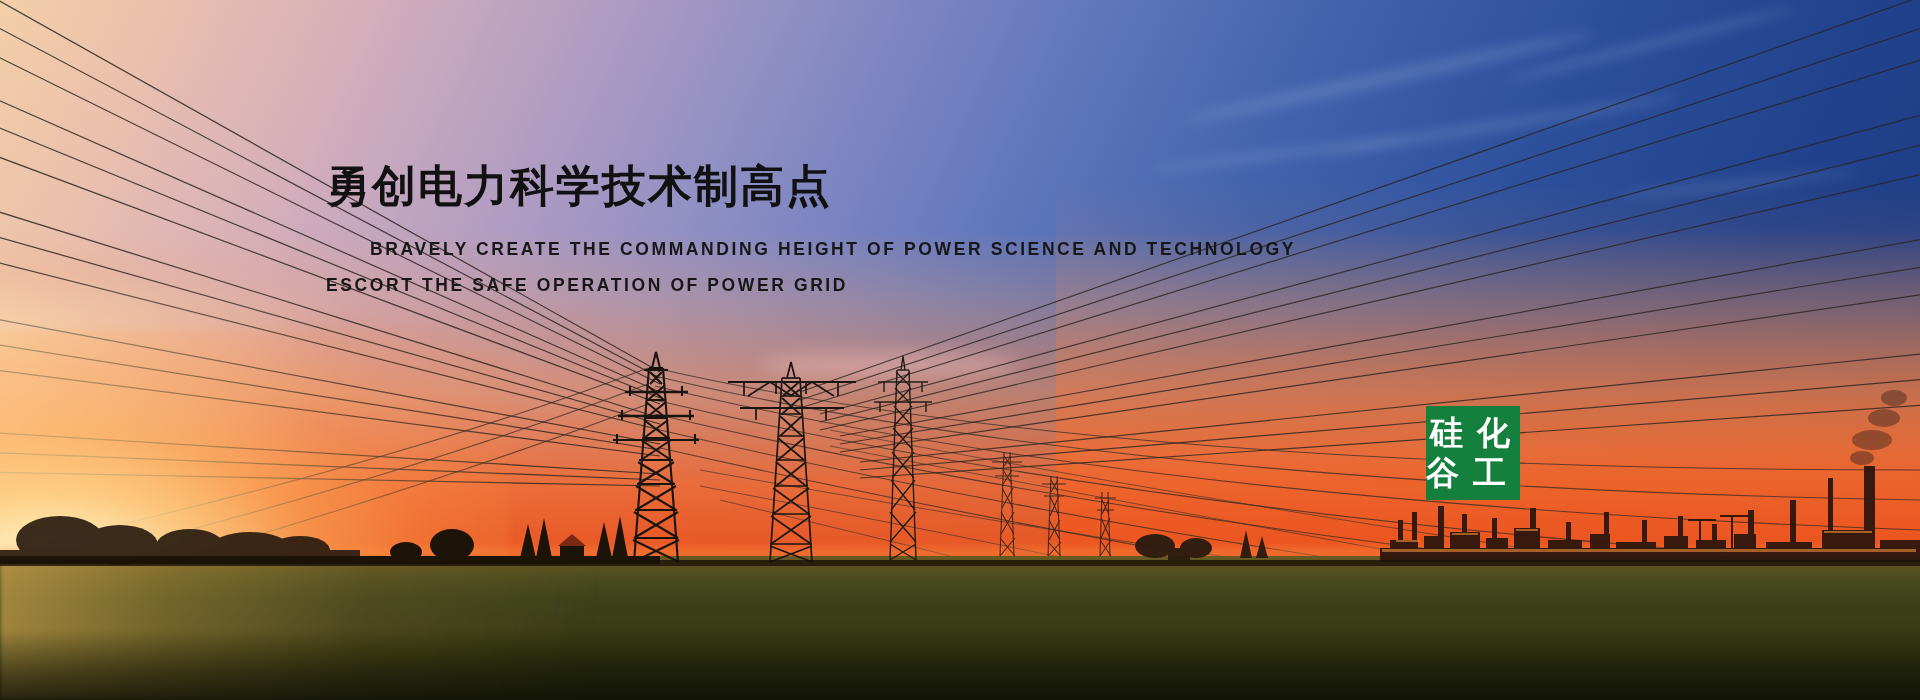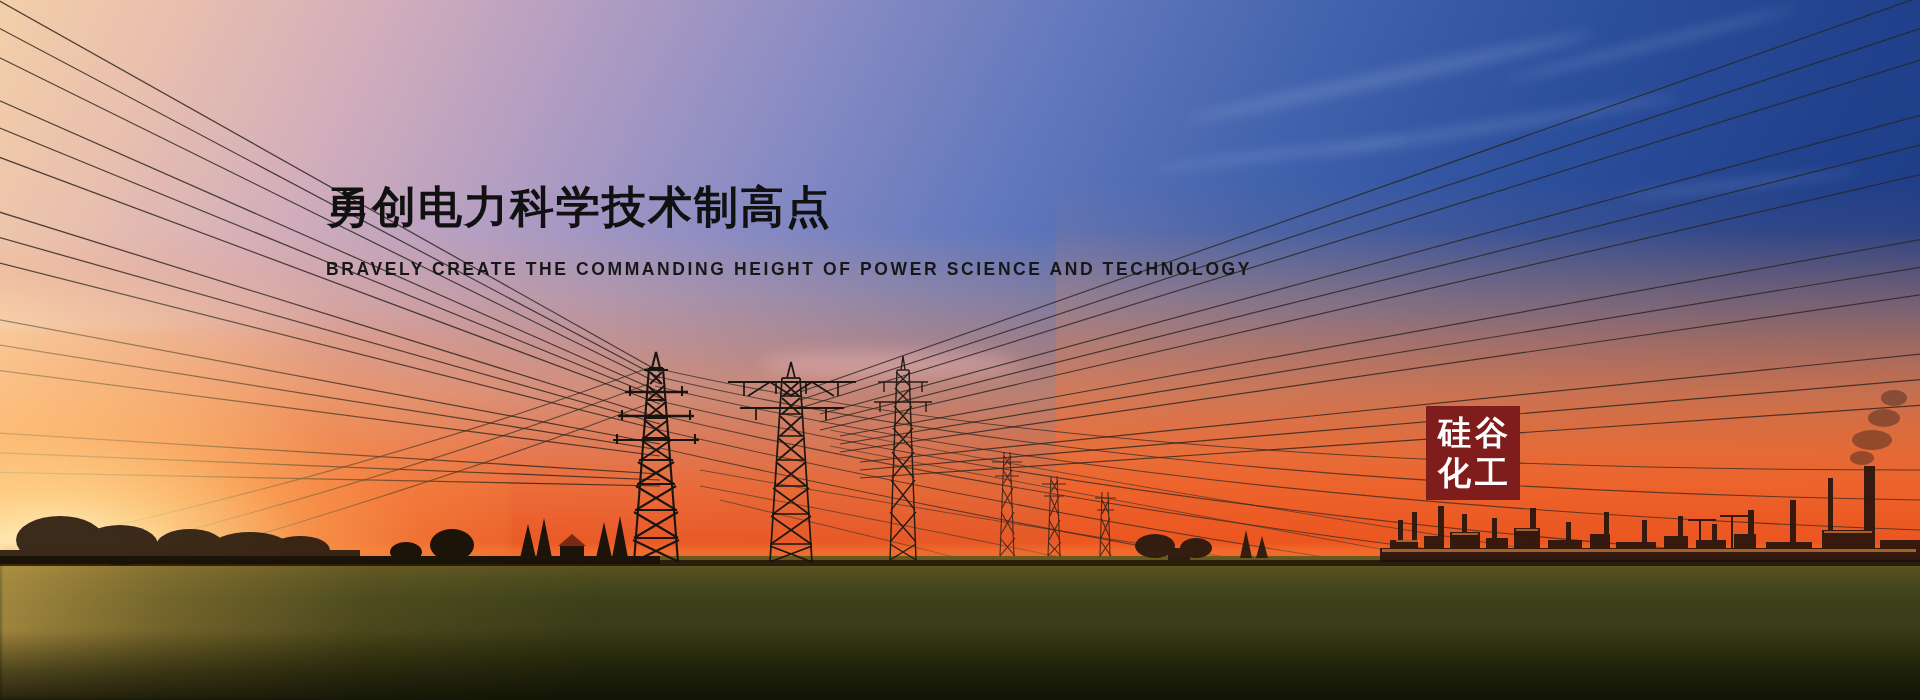--- a/index.html
+++ b/index.html
@@ -126,39 +126,38 @@
     position:absolute;left:326px;top:158px;width:1100px;
     color:#141414;
   }
   .cn-line{
     font-size:44px;
     line-height:57px;
     letter-spacing:2px;
     font-weight:600;
     color:#111111;
     white-space:nowrap;
-    font-family:Liberation Sans, sans-serif;
-    margin-top:20px;
+    font-family:Liberation Serif, serif;
   }
   .en-line{
     font-size:17.5px;
     letter-spacing:2.6px;
     font-weight:700;
     color:#171717;
     line-height:36px;
     white-space:nowrap;
     font-family:"Liberation Sans","DejaVu Sans",sans-serif;
   }
-  .en-first{margin-top:16px;}
+  .en-first{margin-top:16px;margin-left:44px;}
 
   
   .seal{
     position:absolute;left:1426px;top:406px;width:94px;height:94px;
-    background:#7f1d1d;
-    display:flex;flex-direction:column;align-items:center;justify-content:center;
+    background:#15803d;
+    display:flex;flex-direction:row;align-items:center;justify-content:center;
     box-shadow:0 0 0 0 rgba(0,0,0,0);
   }
   .seal-row{
     color:#ffffff;
     font-size:33px;
     line-height:40px;
     letter-spacing:4px;
     font-weight:700;
     font-family:"DejaVu Sans","Liberation Sans",sans-serif;
     text-indent:4px;
@@ -433,20 +432,21 @@
     </g>
 
     <g fill="#1a1207" opacity="0.8">
       <rect x="0" y="560" width="1920" height="6"></rect>
     </g>
   </svg>
 
   <div class="copy">
     <div class="cn-line">勇创电力科学技术制高点</div>
     <div class="en-line en-first">BRAVELY CREATE THE COMMANDING HEIGHT OF POWER SCIENCE AND TECHNOLOGY</div>
+    <div class="en-line">ESCORT THE SAFE OPERATION OF POWER GRID</div>
   </div>
 
   <div class="seal">
     <div class="seal-row">硅谷</div>
     <div class="seal-row">化工</div>
   </div>
 
 </div>
 
 </body></html>

